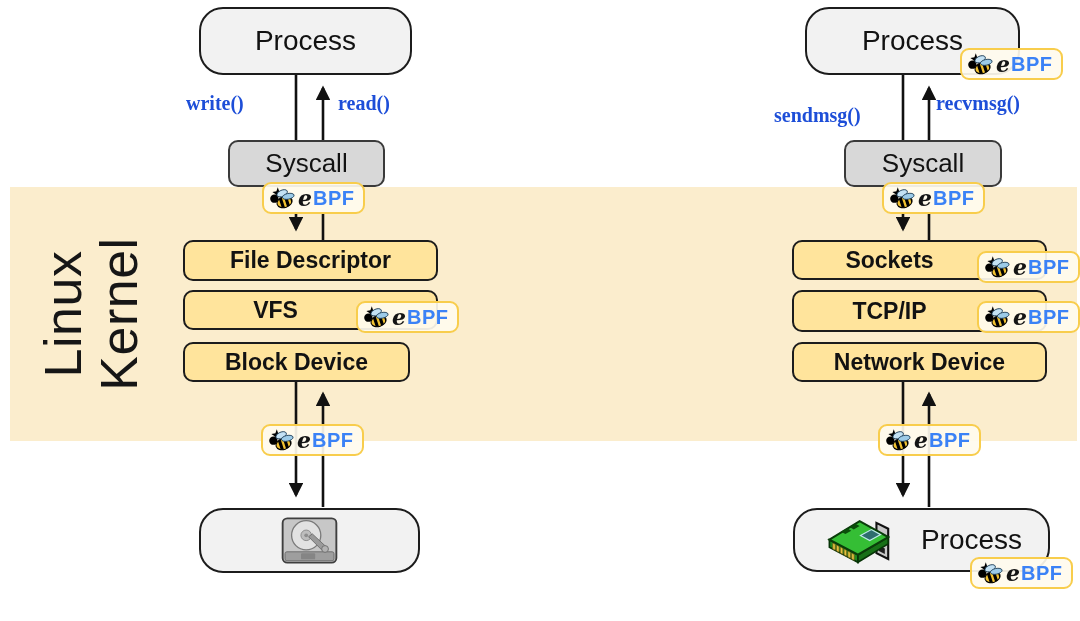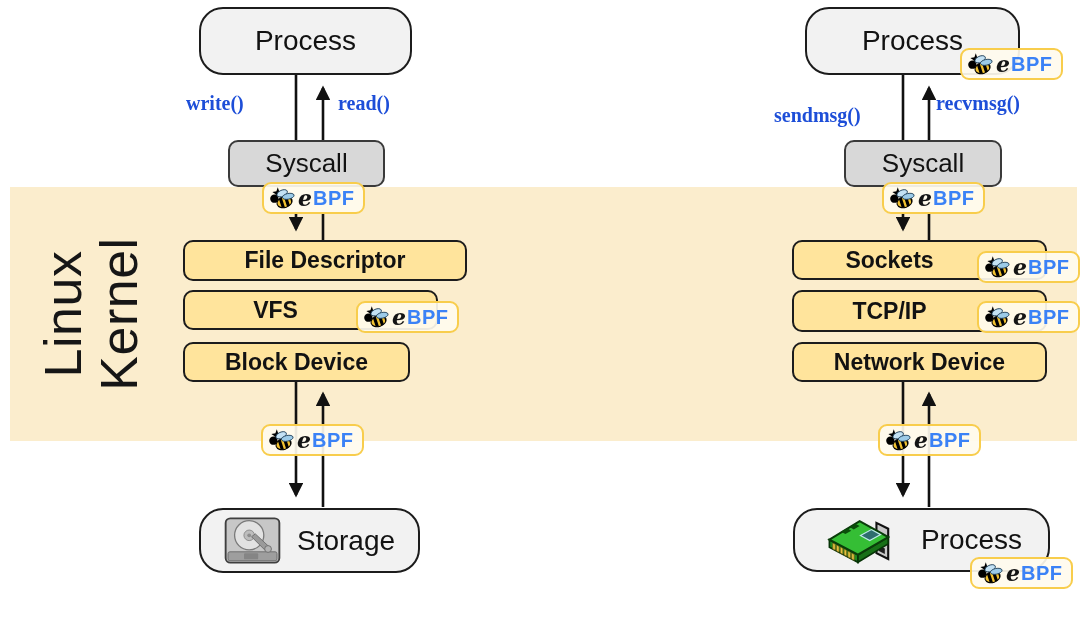--- a/index.html
+++ b/index.html
@@ -161,21 +161,21 @@
   </div>
 
   <div class="abs badge" style="left:262px;top:182px;">
     <svg class="bee">
         <use href="#bee"></use>
       </svg>
     <span class="bee-e">e</span>
       <span class="bee-bpf">BPF</span>
   </div>
 
-  <div class="abs node layer" style="left:183px;top:240px;width:284px;height:41px;">
+  <div class="abs node layer" style="left:183px;top:240px;width:255px;height:41px;">
     <span>File Descriptor</span>
   </div>
 
   <div class="abs node layer" style="left:183px;top:290px;width:255px;height:40px;">
     <span style="margin-right:70px;">VFS</span>
   </div>
   <div class="abs badge" style="left:356px;top:301px;">
     <svg class="bee">
         <use href="#bee"></use>
       </svg>
@@ -192,21 +192,20 @@
         <use href="#bee"></use>
       </svg>
     <span class="bee-e">e</span>
       <span class="bee-bpf">BPF</span>
   </div>
 
   <div class="abs node endpoint devicebox" style="left:199px;top:508px;width:221px;height:65px;">
     <svg class="dev-icon" width="57" height="49">
         <use href="#hdd"></use>
       </svg>
-    <span class="devlabel">Storage</span>
   </div>
 
   <div class="abs node endpoint" style="left:805px;top:7px;width:215px;height:68px;">
     <span>Process</span>
   </div>
   <div class="abs badge" style="left:960px;top:48px;">
     <svg class="bee">
         <use href="#bee"></use>
       </svg>
     <span class="bee-e">e</span>

